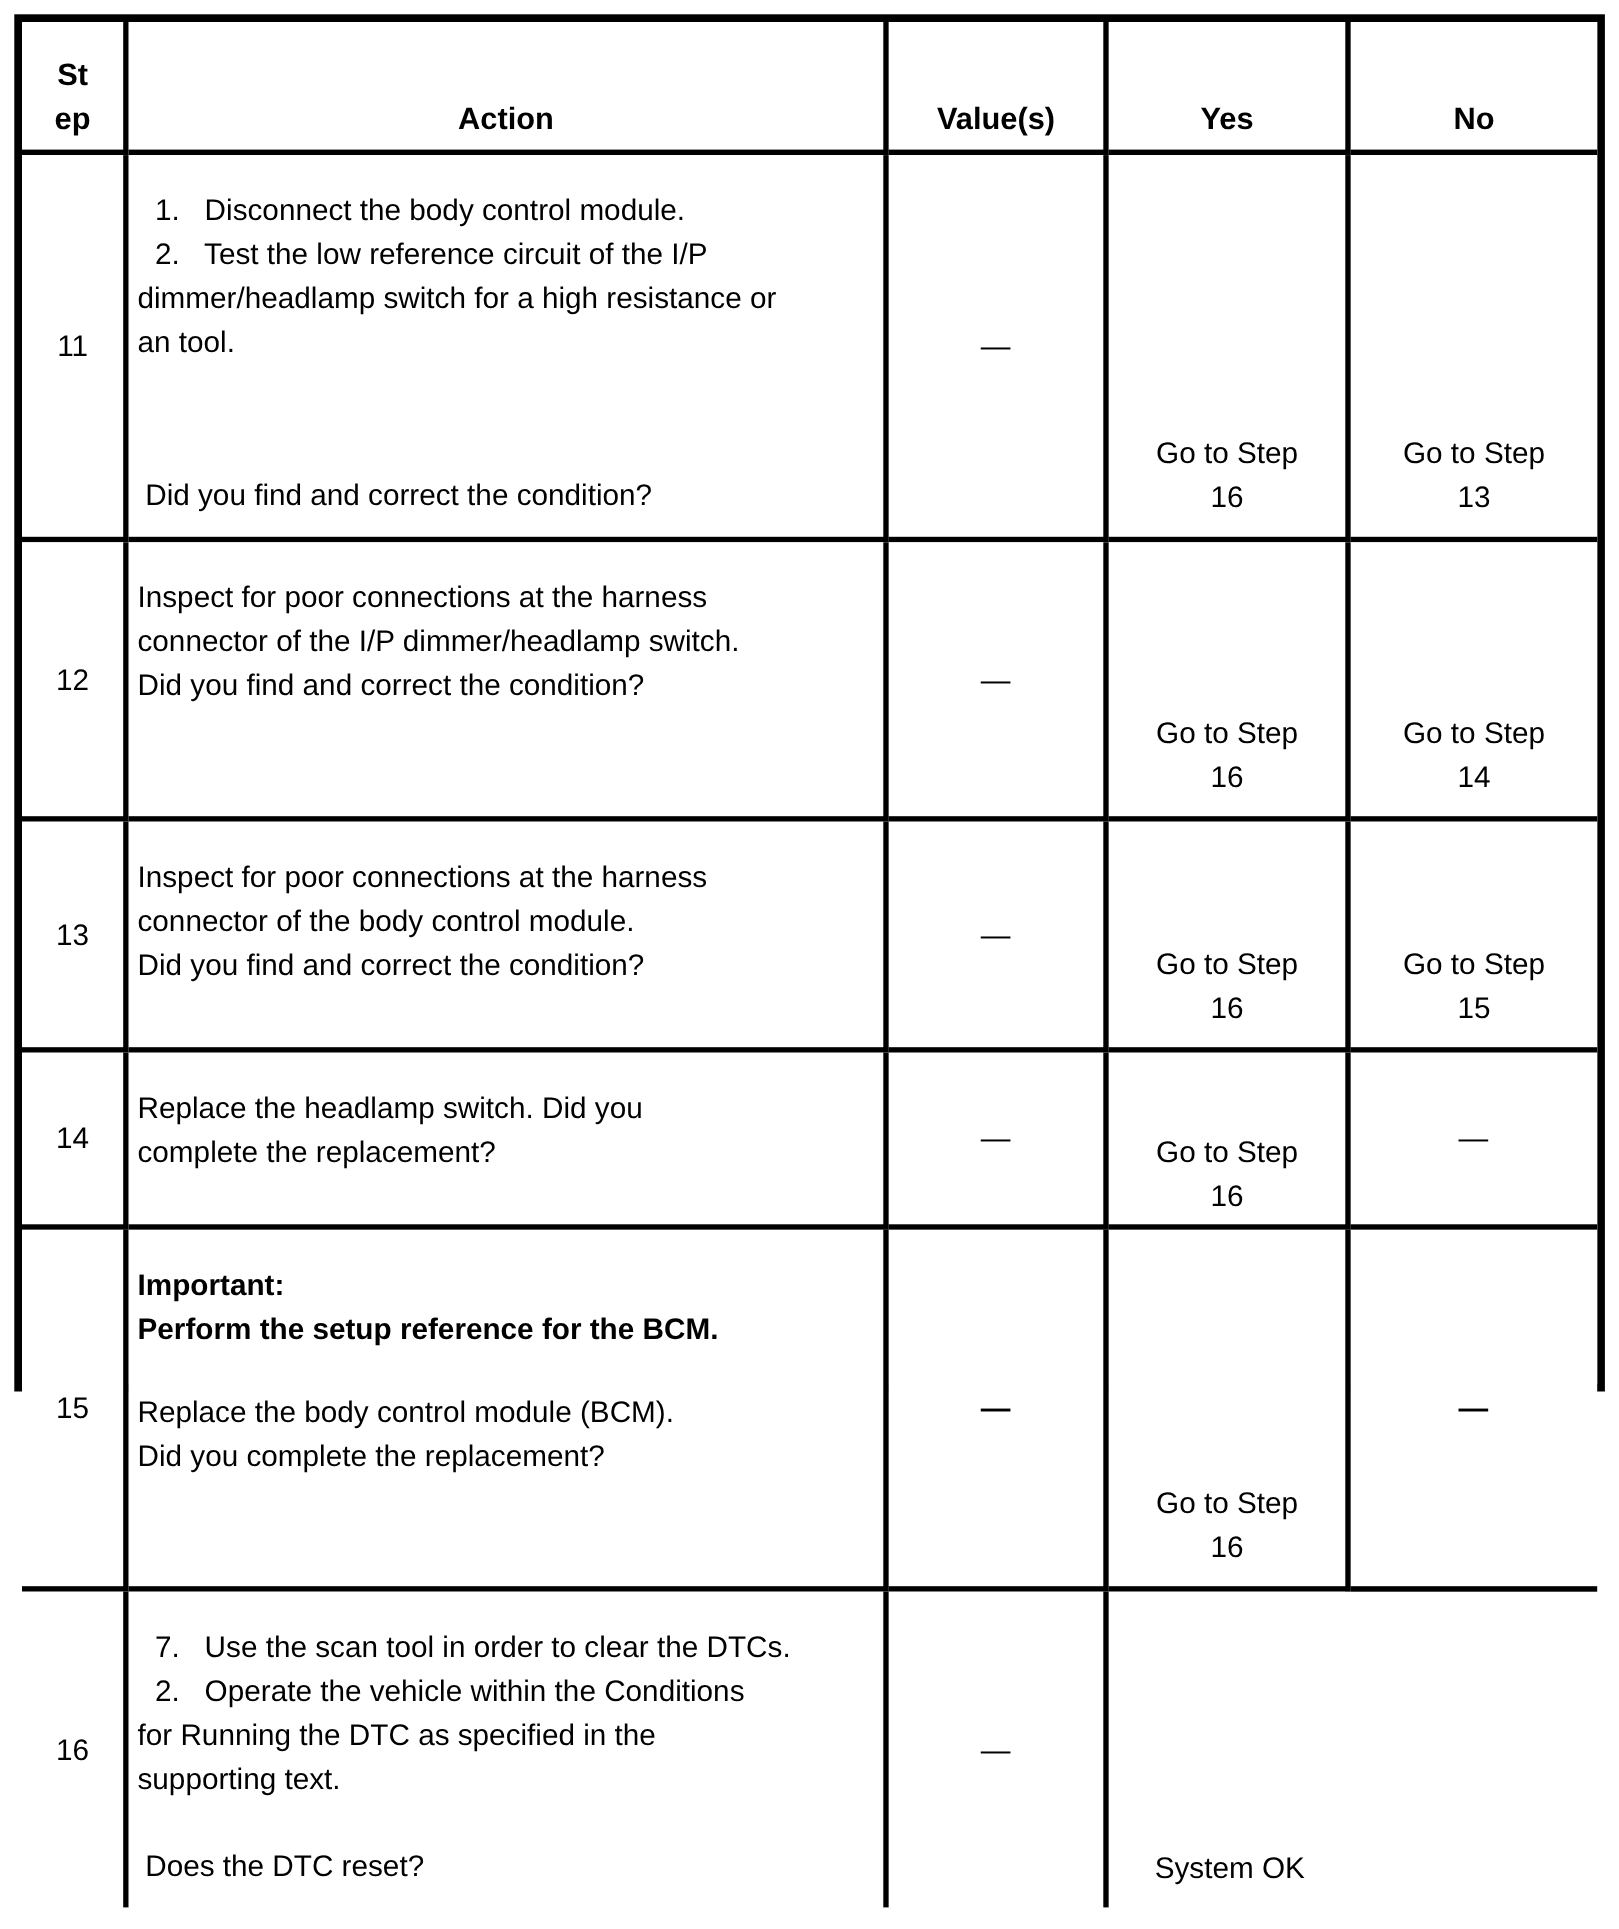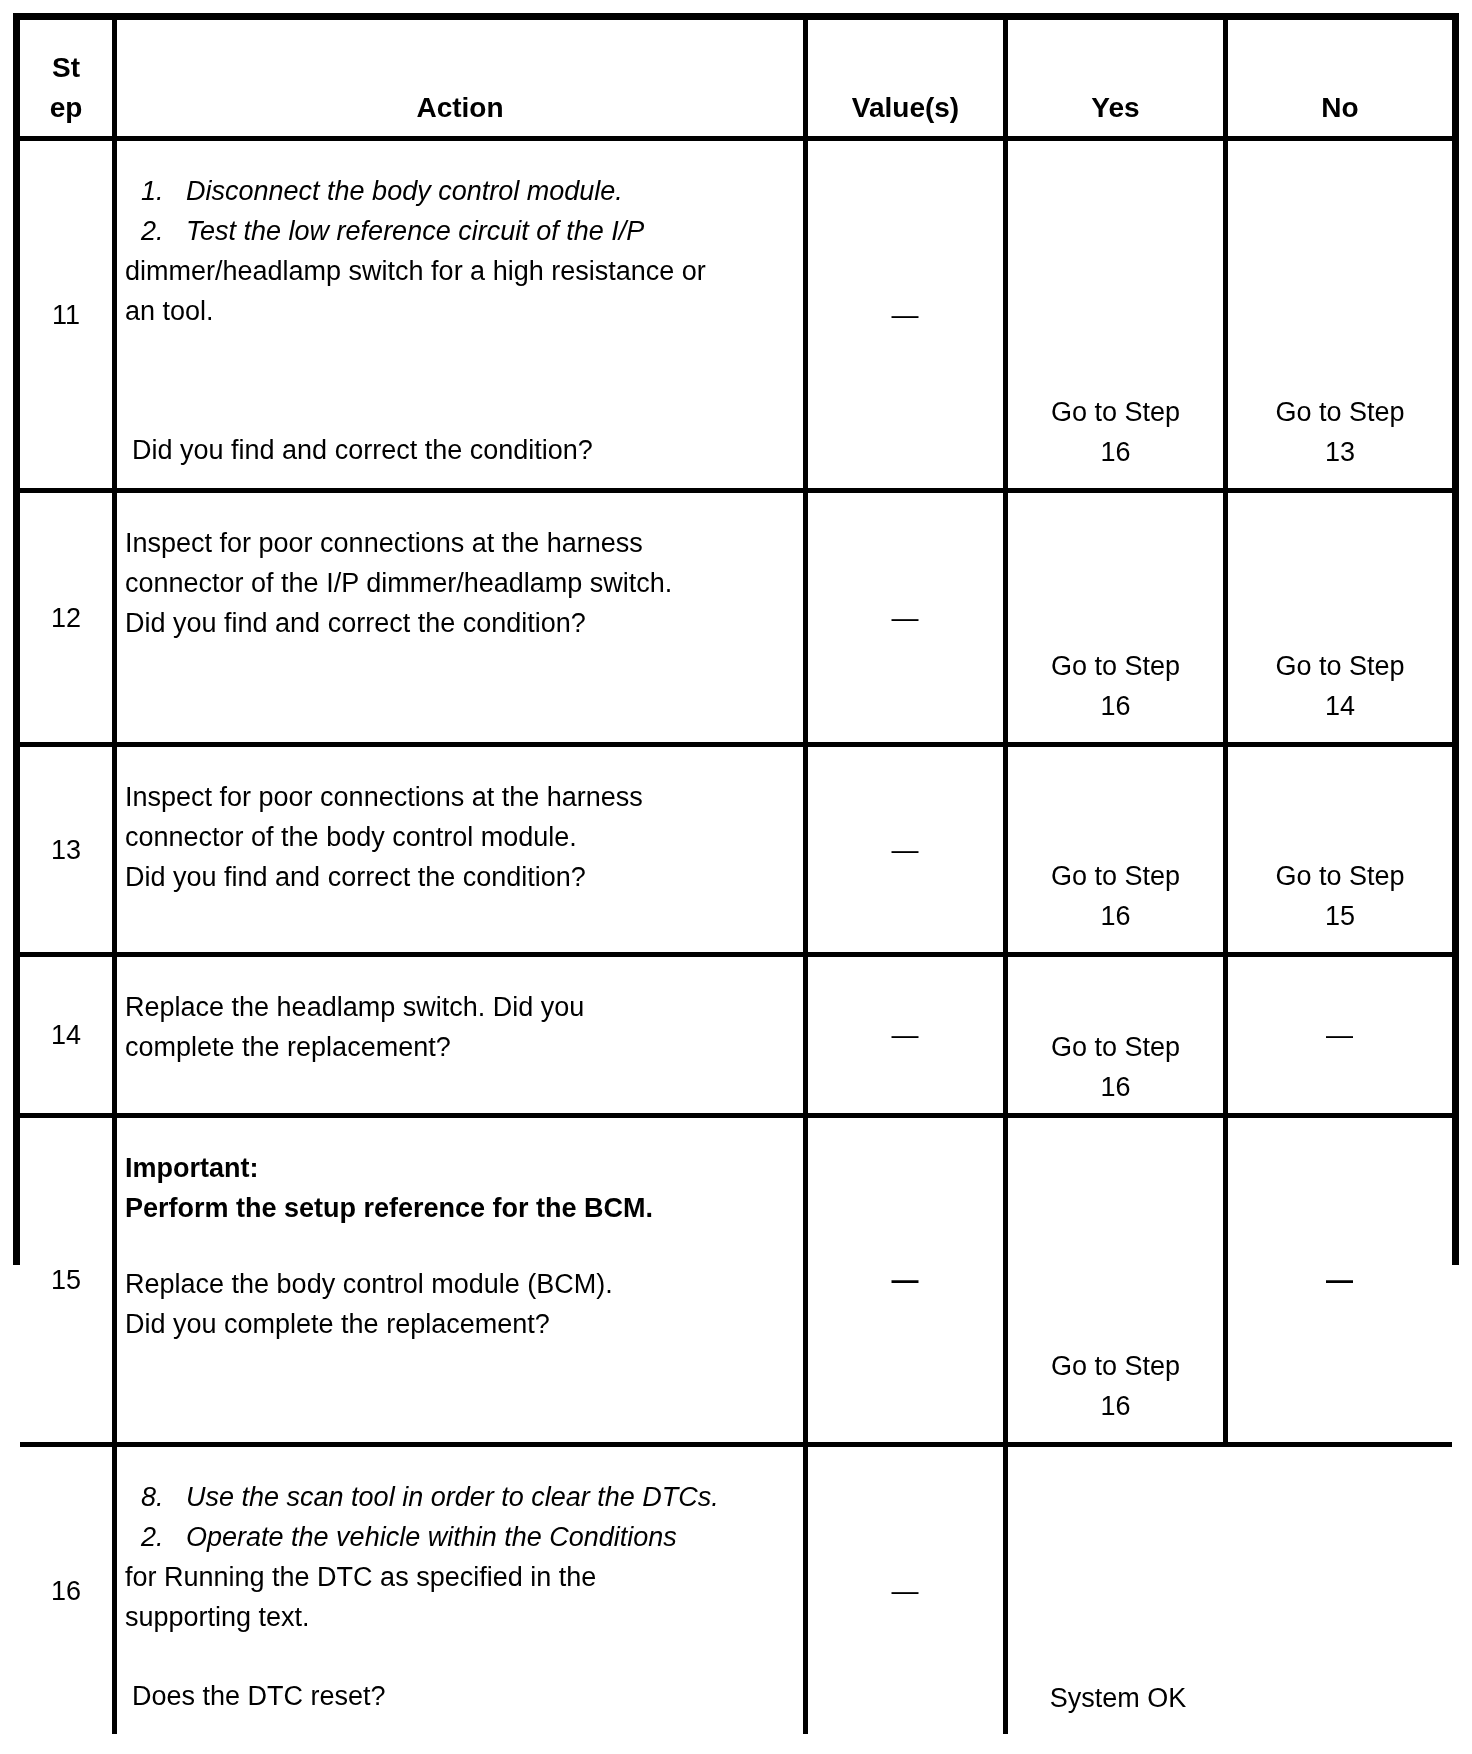--- a/index.html
+++ b/index.html
@@ -29,21 +29,21 @@
     display:flex;align-items:center;justify-content:center;
     font-size:27px;line-height:40px;
   }
   .action-cell{
     display:flex;flex-direction:column;
     padding:30px 10px 18px 8px;
     font-size:27px;line-height:40px;
   }
   .spacer{flex:1 1 auto;}
   .ln{white-space:pre;}
-  .num{padding-left:16px;font-style:italic;}
+  .num{padding-left:16px;}
   .q{padding-left:7px;}
   .b{font-weight:bold;}
   .gap{margin-top:36px;}
   .mid-cell{
     display:flex;flex-direction:column;align-items:center;text-align:center;
     font-size:27px;line-height:40px;
   }
   .a-center{justify-content:center;}
   .a-bottom{justify-content:flex-end;padding-bottom:16px;}
   .a-centerlow{justify-content:center;padding-top:64px;}
@@ -166,21 +166,21 @@
       <div class="ln">Go to Step</div>
       <div class="ln">16</div>
     </div>
     <div class="cell mid-cell a-center no-br">
       <div class="ln b dash">—</div>
     </div>
     <div class="cell step-cell no-bb">
       <div class="ln">16</div>
     </div>
     <div class="cell action-cell no-bb">
-      <div class="ln num">8.   Use the scan tool in order to clear the DTCs.</div>
+      <div class="ln num">7.   Use the scan tool in order to clear the DTCs.</div>
       <div class="ln num">2.   Operate the vehicle within the Conditions</div>
       <div class="ln">for Running the DTC as specified in the</div>
       <div class="ln">supporting text.</div>
       <div class="spacer"></div>
       <div class="ln q">Does the DTC reset?</div>
     </div>
     <div class="cell mid-cell a-center no-bb">
       <div class="ln dash">—</div>
     </div>
     <div class="cell mid-cell a-bottom no-bb no-br">

